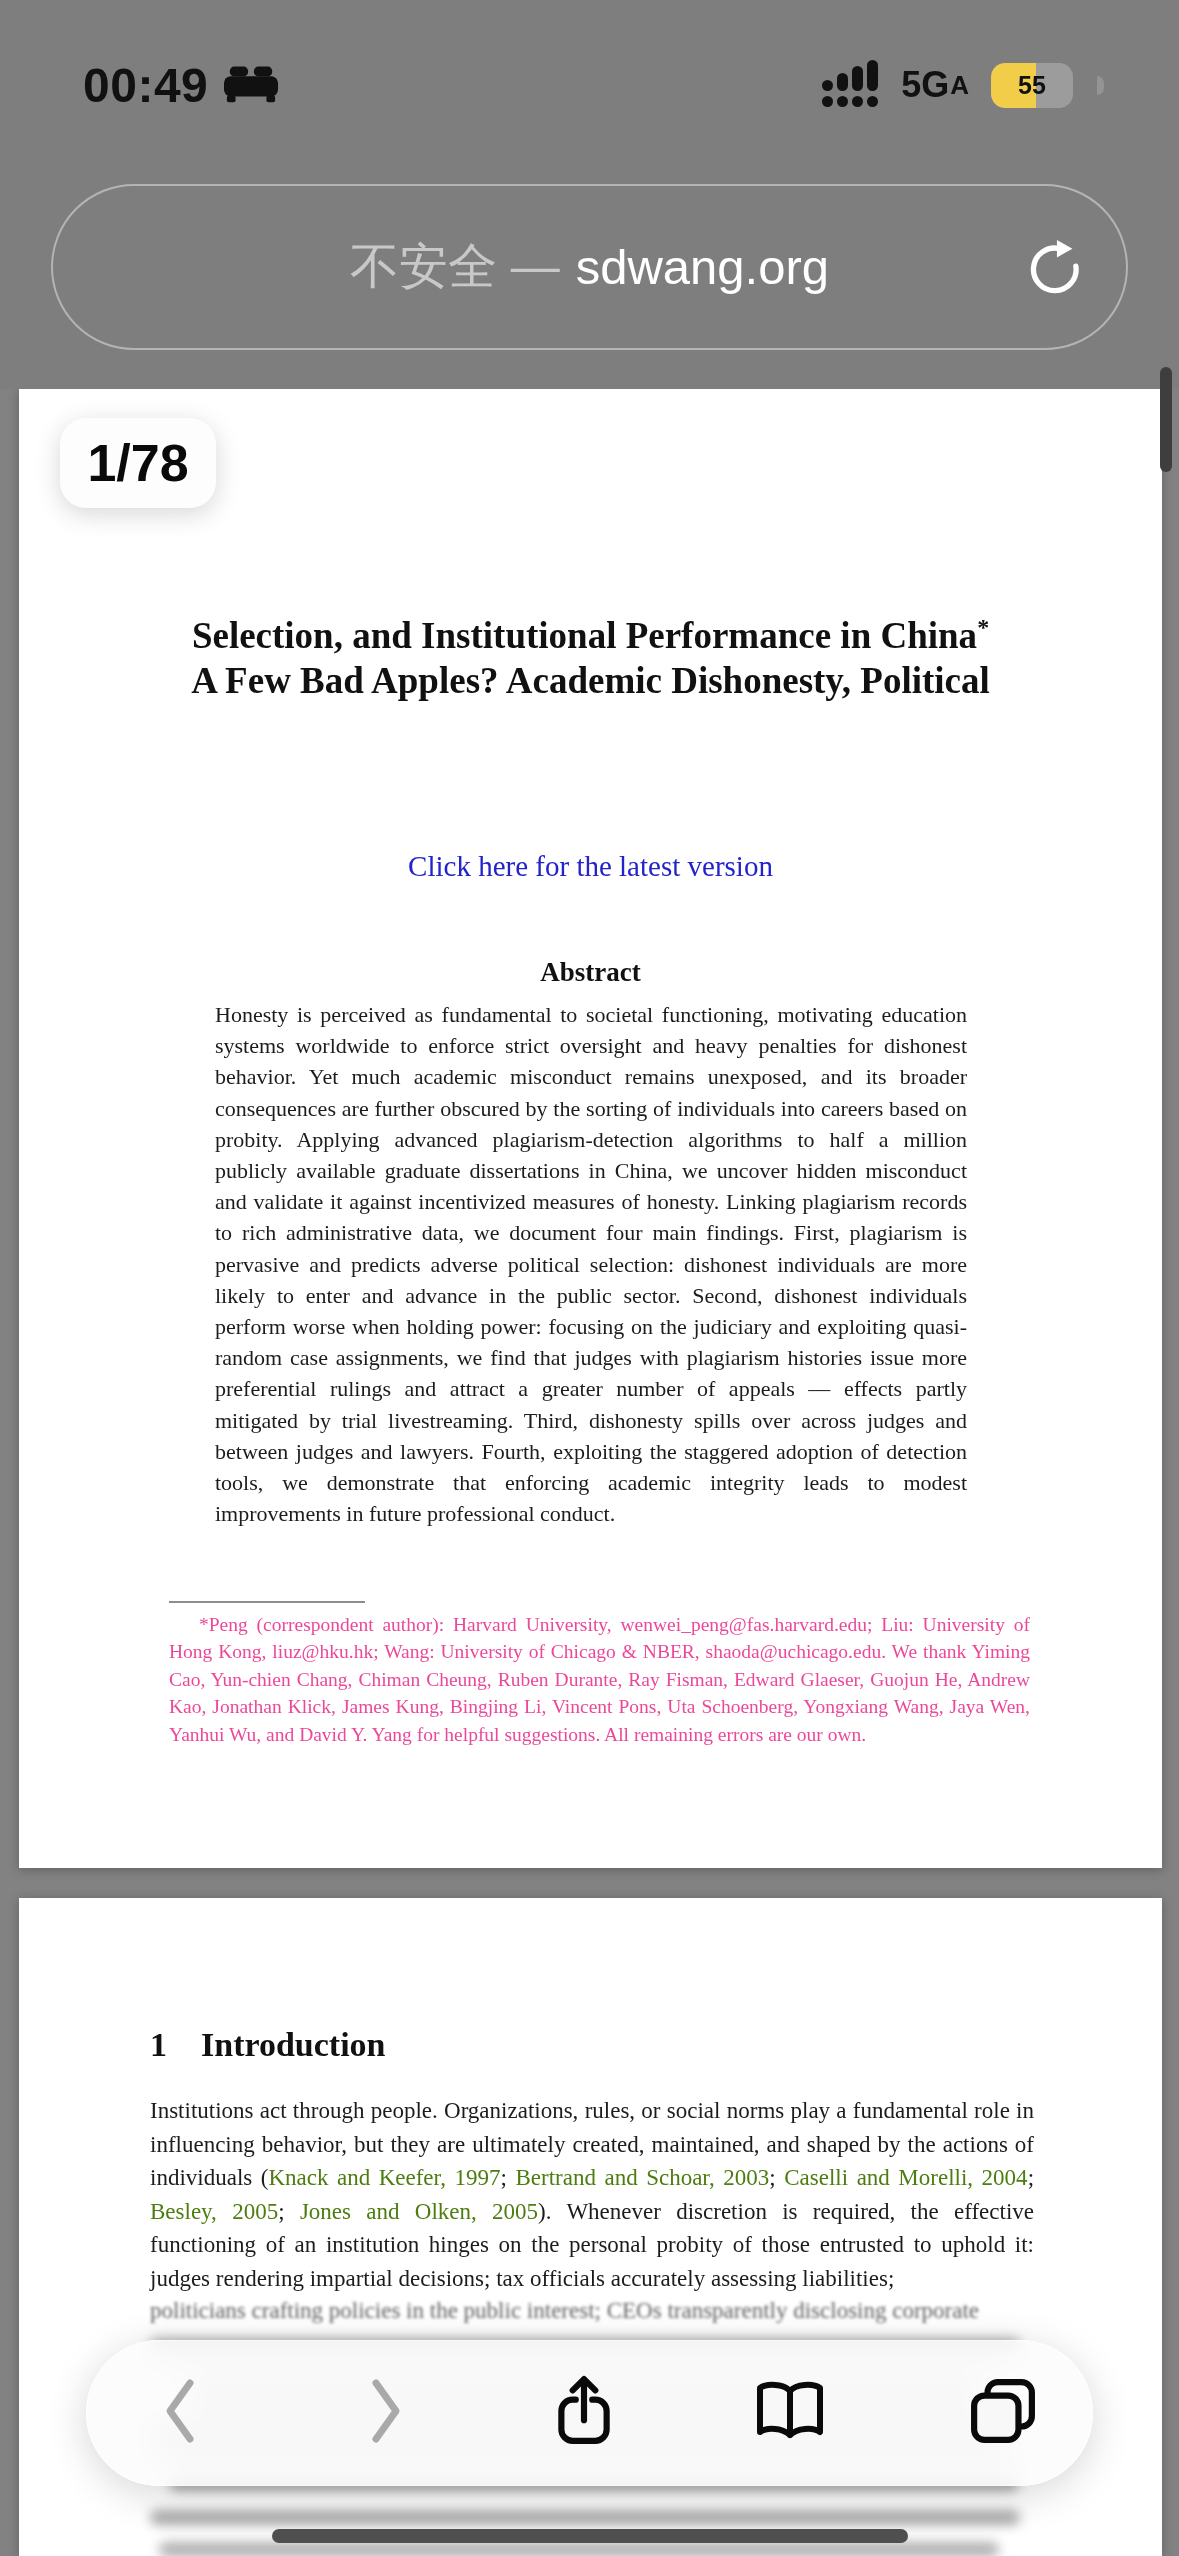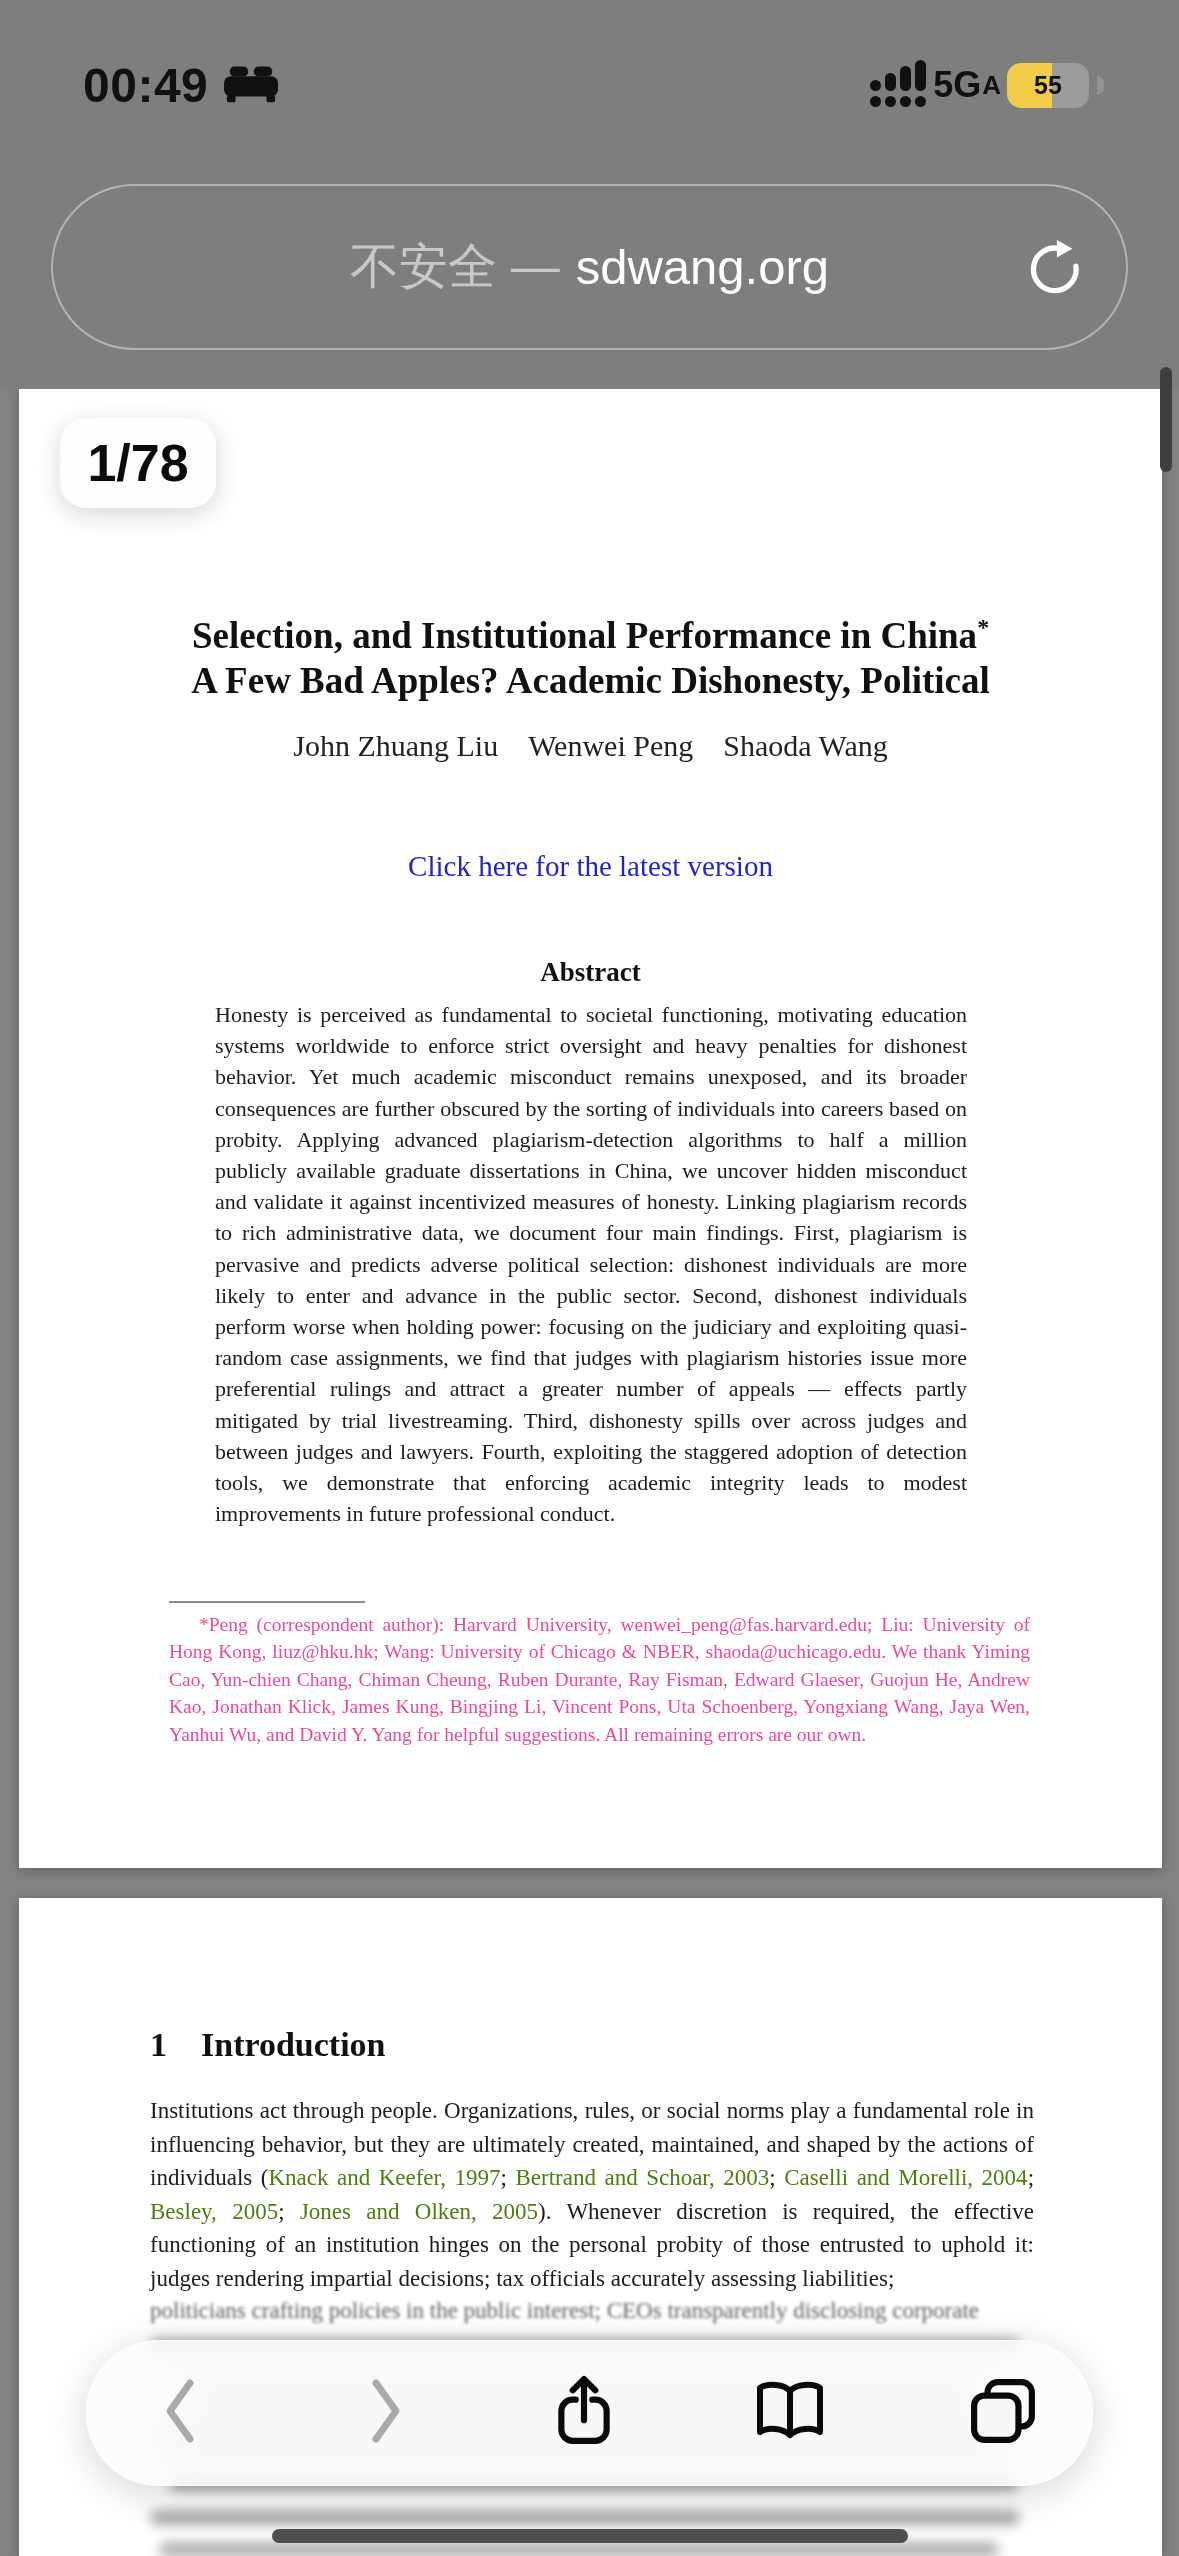--- a/index.html
+++ b/index.html
@@ -12,21 +12,21 @@
   }
   *{margin:0;padding:0;box-sizing:border-box;}
   html,body{width:1179px;height:2556px;overflow:hidden;}
   body{position:relative;background:var(--bg-pdf);font-family:"Liberation Sans","DejaVu Sans",sans-serif;}
 
   
   .top-chrome{position:absolute;left:0;top:0;width:1179px;height:389px;background:var(--bg-chrome);z-index:5;}
   .status-bar{position:absolute;left:0;top:58px;width:1179px;height:54px;}
   .status-left{position:absolute;left:83px;top:0;height:54px;display:flex;align-items:center;gap:16px;}
   .time{font-size:48px;font-weight:700;color:#111;letter-spacing:.5px;}
-  .status-right{position:absolute;right:75px;top:0;height:54px;display:flex;align-items:center;gap:6px;}
+  .status-right{position:absolute;right:75px;top:0;height:54px;display:flex;align-items:center;gap:22px;}
   .carrier{font-size:36px;font-weight:700;color:#111;display:flex;align-items:center;}
   .carrier .sub{font-size:26px;font-weight:700;margin-left:1px;}
   .battery{position:relative;width:82px;height:45px;border-radius:14px;background:#9c9c9c;overflow:hidden;}
   .battery-fill{position:absolute;left:0;top:0;bottom:0;background:var(--battery-yellow);border-radius:14px 0 0 14px;}
   .battery-num{position:absolute;inset:0;display:flex;align-items:center;justify-content:center;font-size:25px;font-weight:700;color:#111;}
   .battery-nub{width:7px;height:19px;background:#949494;border-radius:0 7px 7px 0;margin-left:2px;}
 
   .url-pill{position:absolute;left:51px;top:184px;width:1077px;height:166px;border-radius:83px;
     border:2px solid rgba(255,255,255,.42);display:flex;align-items:center;justify-content:center;}
   .url-text{font-size:49px;display:flex;gap:16px;align-items:center;}
@@ -127,25 +127,20 @@
       </svg>
     </div>
   </div>
 </div>
 
 <div class="page page-1">
   <div class="serif paper-title">
     <div><span>Selection, and Institutional Performance in China</span><sup>*</sup></div>
     <div>A Few Bad Apples? Academic Dishonesty, Political</div>
   </div>
-  <div class="serif authors">
-    <span>John Zhuang Liu</span>
-    <span>Wenwei Peng</span>
-    <span>Shaoda Wang</span>
-  </div>
   <div class="serif version-link">Click here for the latest version</div>
   <div class="serif abstract-head">Abstract</div>
   <div class="serif abstract-body">Honesty is perceived as fundamental to societal functioning, motivating education systems worldwide to enforce strict oversight and heavy penalties for dishonest behavior. Yet much academic misconduct remains unexposed, and its broader consequences are further obscured by the sorting of individuals into careers based on probity. Applying advanced plagiarism-detection algorithms to half a million publicly available graduate dissertations in China, we uncover hidden misconduct and validate it against incentivized measures of honesty. Linking plagiarism records to rich administrative data, we document four main findings. First, plagiarism is pervasive and predicts adverse political selection: dishonest individuals are more likely to enter and advance in the public sector. Second, dishonest individuals perform worse when holding power: focusing on the judiciary and exploiting quasi-random case assignments, we find that judges with plagiarism histories issue more preferential rulings and attract a greater number of appeals — effects partly mitigated by trial livestreaming. Third, dishonesty spills over across judges and between judges and lawyers. Fourth, exploiting the staggered adoption of detection tools, we demonstrate that enforcing academic integrity leads to modest improvements in future professional conduct.</div>
   <div class="footnote-rule"></div>
   <div class="serif footnote">*Peng (correspondent author): Harvard University, wenwei_peng@fas.harvard.edu; Liu: University of Hong Kong, liuz@hku.hk; Wang: University of Chicago &amp; NBER, shaoda@uchicago.edu. We thank Yiming Cao, Yun-chien Chang, Chiman Cheung, Ruben Durante, Ray Fisman, Edward Glaeser, Guojun He, Andrew Kao, Jonathan Klick, James Kung, Bingjing Li, Vincent Pons, Uta Schoenberg, Yongxiang Wang, Jaya Wen, Yanhui Wu, and David Y. Yang for helpful suggestions. All remaining errors are our own.</div>
 </div>
 
 <div class="page-badge">1/78</div>
 
 <div class="page page-2">

